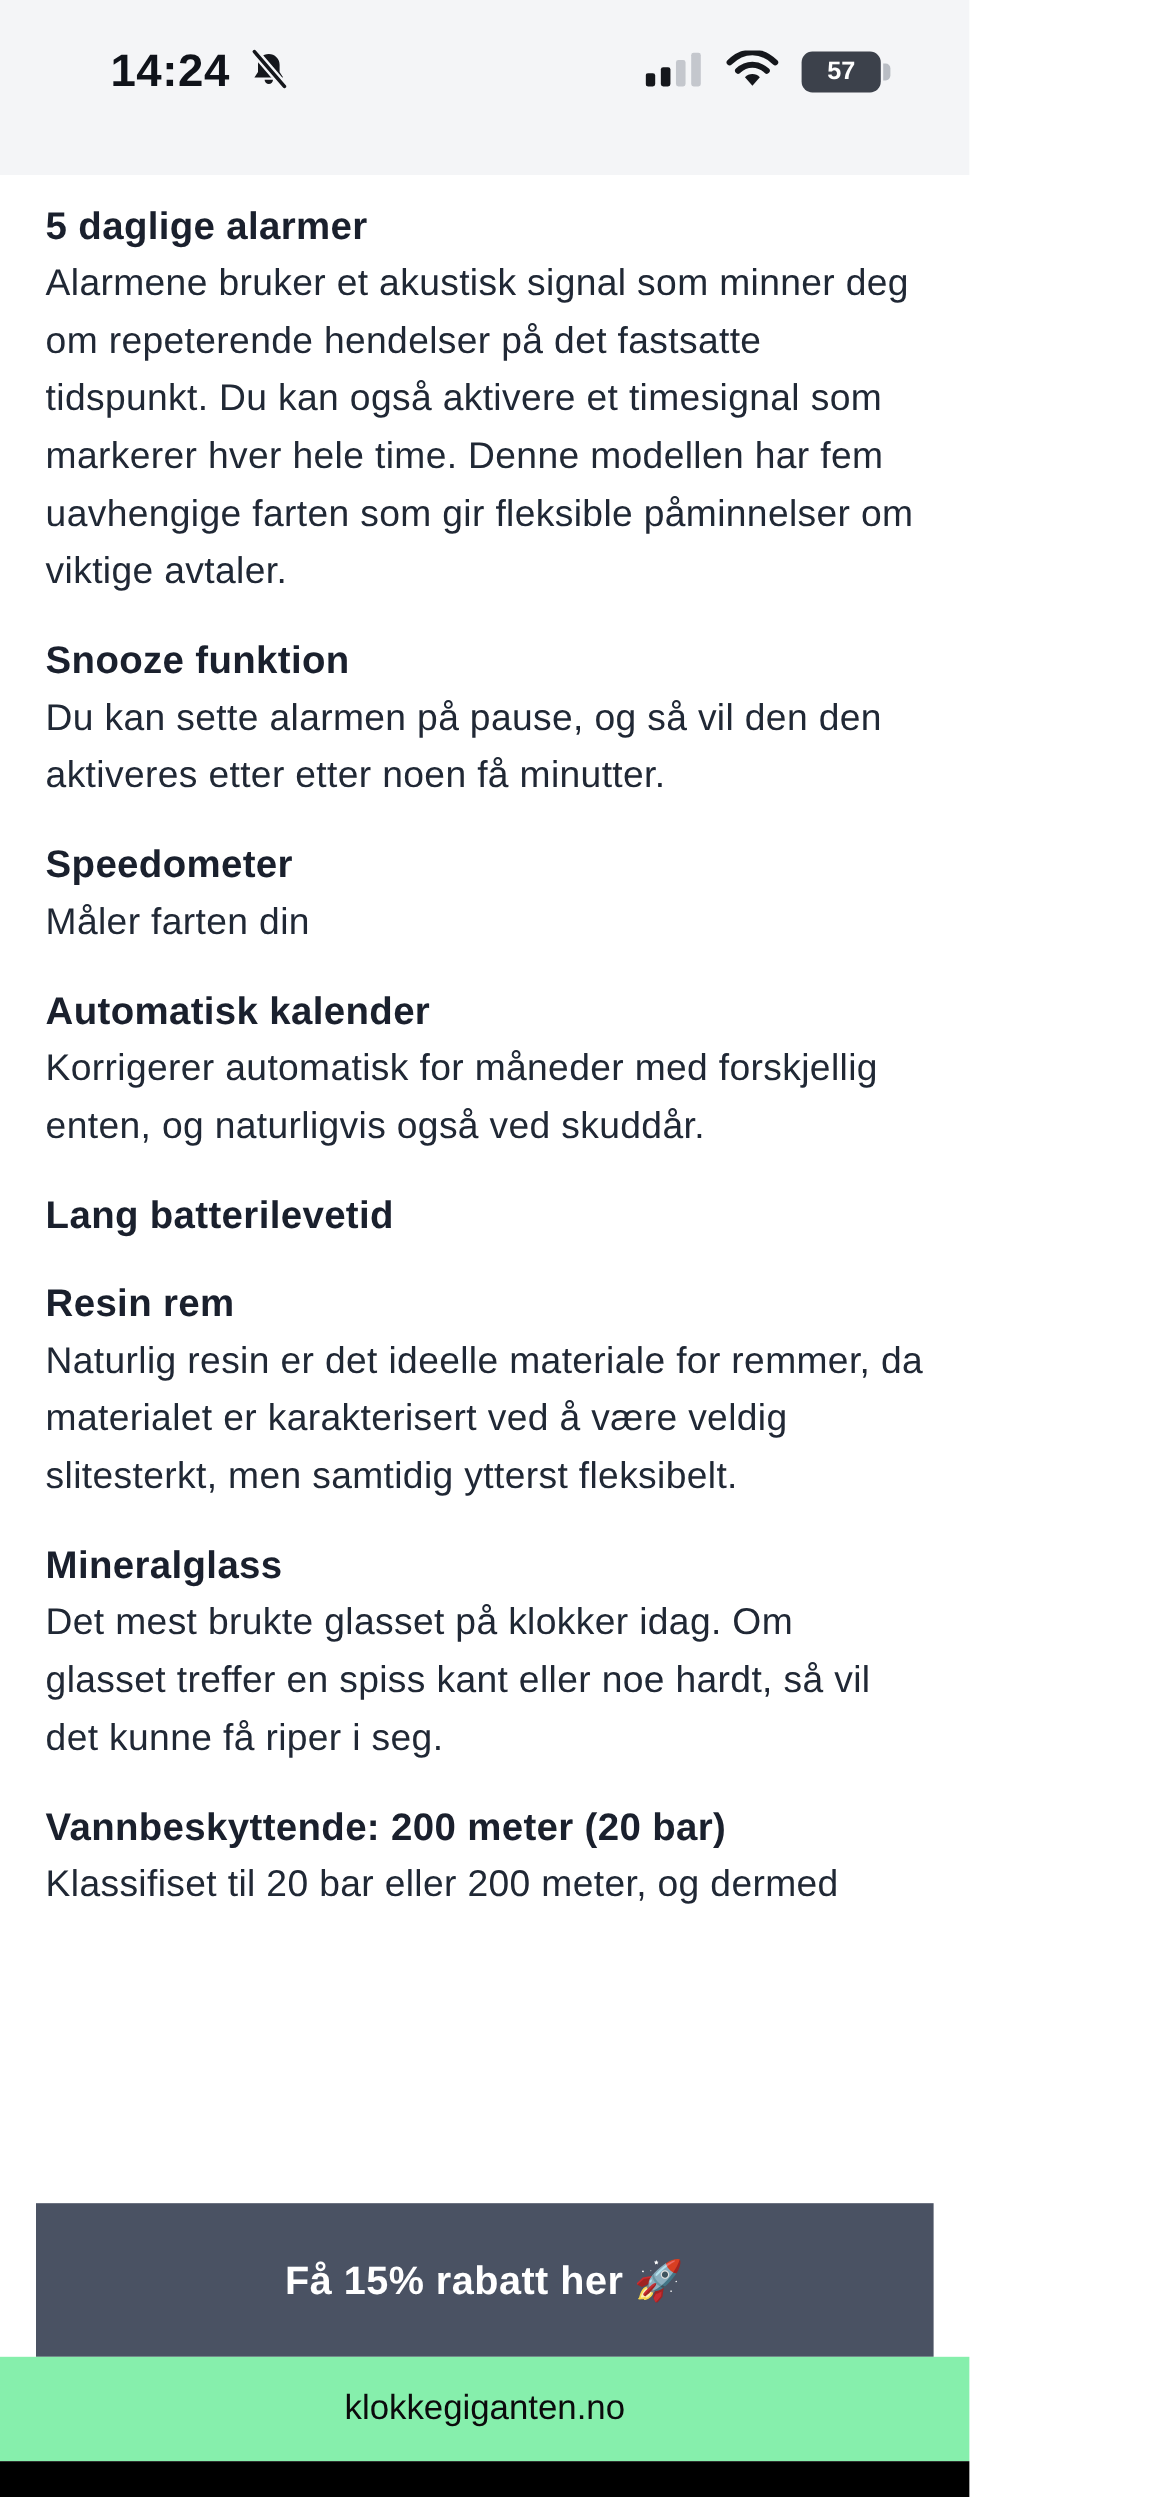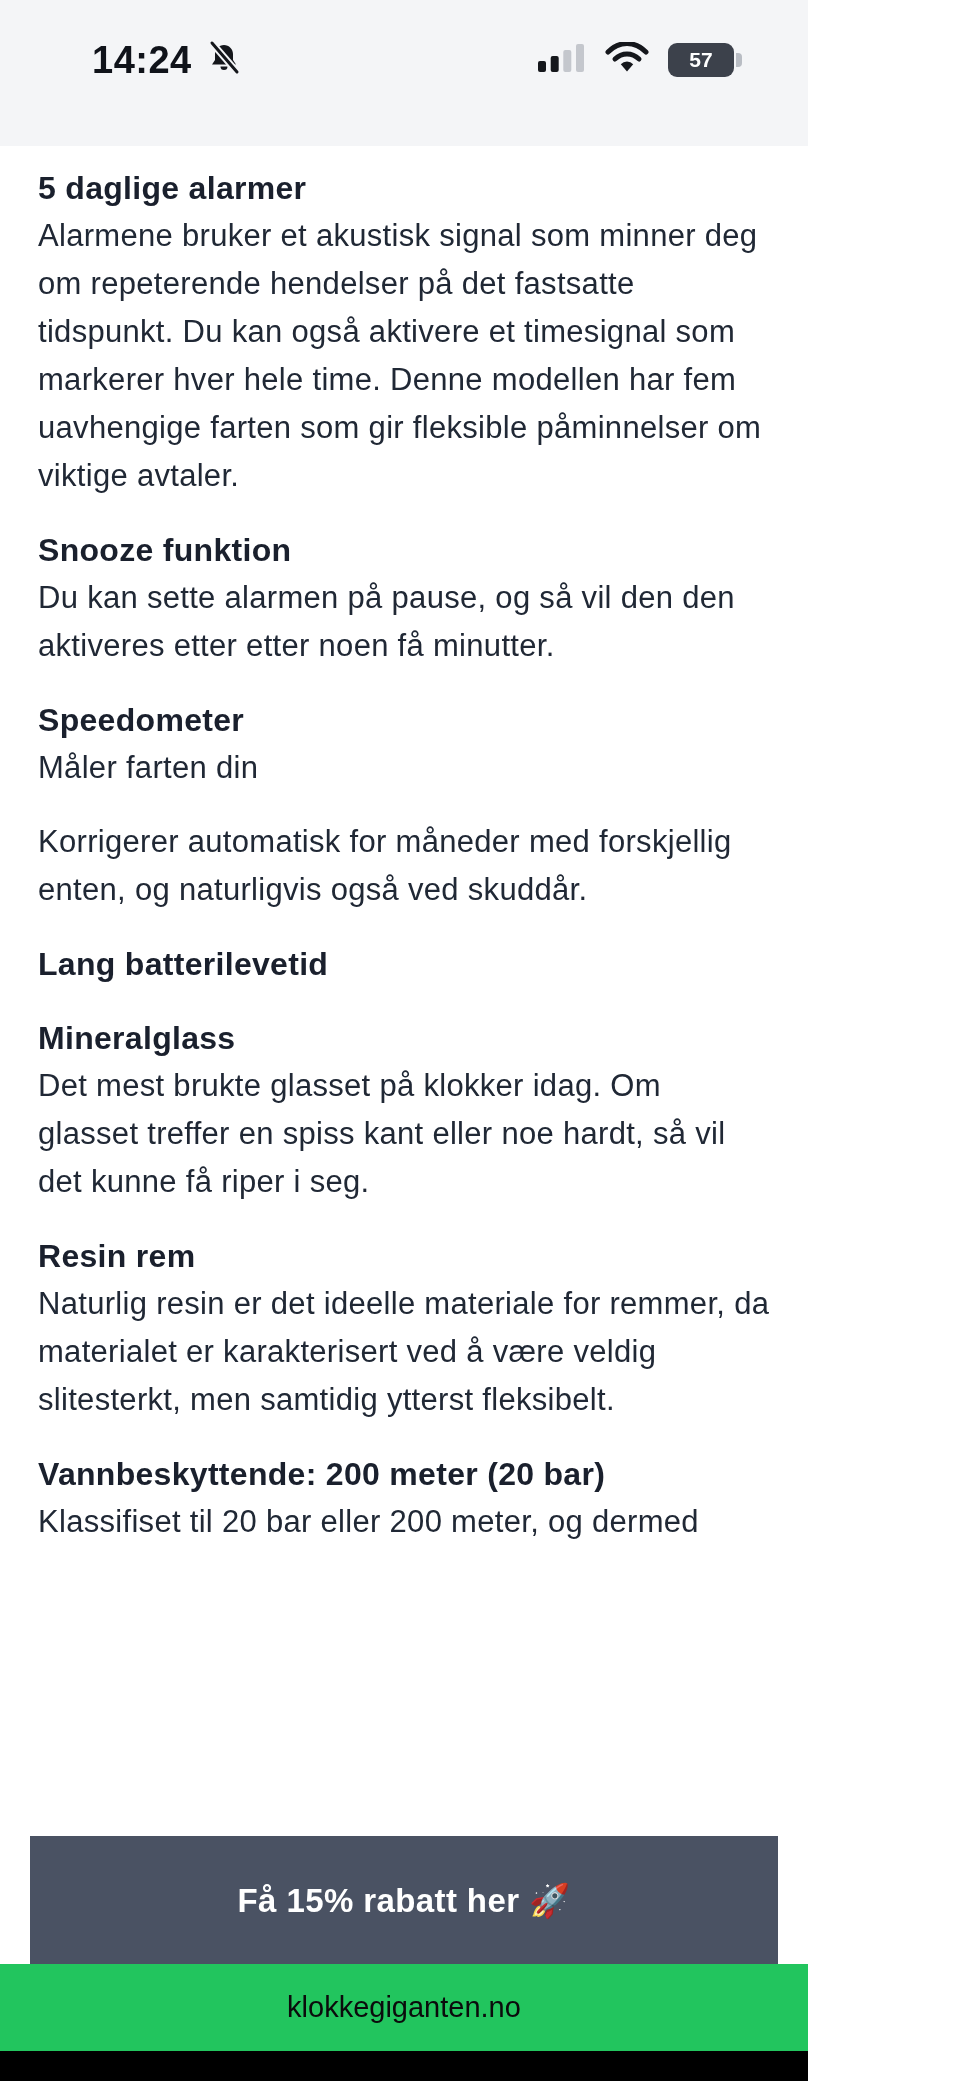--- a/index.html
+++ b/index.html
@@ -94,21 +94,21 @@
     font-weight: 700;
     letter-spacing: 0.4px;
     cursor: pointer;
   }
   .url-bar {
     position: absolute;
     left: 0;
     right: 0;
     bottom: 30px;
     height: 87px;
-    background: #22c55e;
+    background: #86efac;
     display: flex;
     align-items: center;
     justify-content: center;
     font-size: 29px;
     color: #0b0b0c;
     cursor: pointer;
   }
   .bottom-strip {
     position: absolute;
     left: 0;
@@ -168,39 +168,40 @@
       <h2>Snooze funktion</h2>
       <p>Du kan sette alarmen på pause, og så vil den den aktiveres etter etter noen få minutter.</p>
     </section>
 
     <section class="feature">
       <h2>Speedometer</h2>
       <p>Måler farten din</p>
     </section>
 
     <section class="feature">
+      <h2>Automatisk kalender</h2>
       <p>Korrigerer automatisk for måneder med forskjellig enten, og naturligvis også ved skuddår.</p>
     </section>
 
 
     <section class="feature">
       <h2>Lang batterilevetid</h2>
+    </section>
+
+    <section class="feature">
+      <h2>Resin rem</h2>
+      <p>Naturlig resin er det ideelle materiale for remmer, da materialet er karakterisert ved å være veldig slitesterkt, men samtidig ytterst fleksibelt.</p>
     </section>
 
     <section class="feature">
       <h2>Mineralglass</h2>
       <p>Det mest brukte glasset på klokker idag. Om glasset treffer en spiss kant eller noe hardt, så vil det kunne få riper i seg.</p>
     </section>
 
     <section class="feature">
-      <h2>Resin rem</h2>
-      <p>Naturlig resin er det ideelle materiale for remmer, da materialet er karakterisert ved å være veldig slitesterkt, men samtidig ytterst fleksibelt.</p>
-    </section>
-
-    <section class="feature">
       <h2>Vannbeskyttende: 200 meter (20 bar)</h2>
       <p>Klassifiset til 20 bar eller 200 meter, og dermed</p>
     </section>
 
   </div>
 
   <div class="promo-banner">
     <span>Få 15% rabatt her 🚀</span>
   </div>
 

